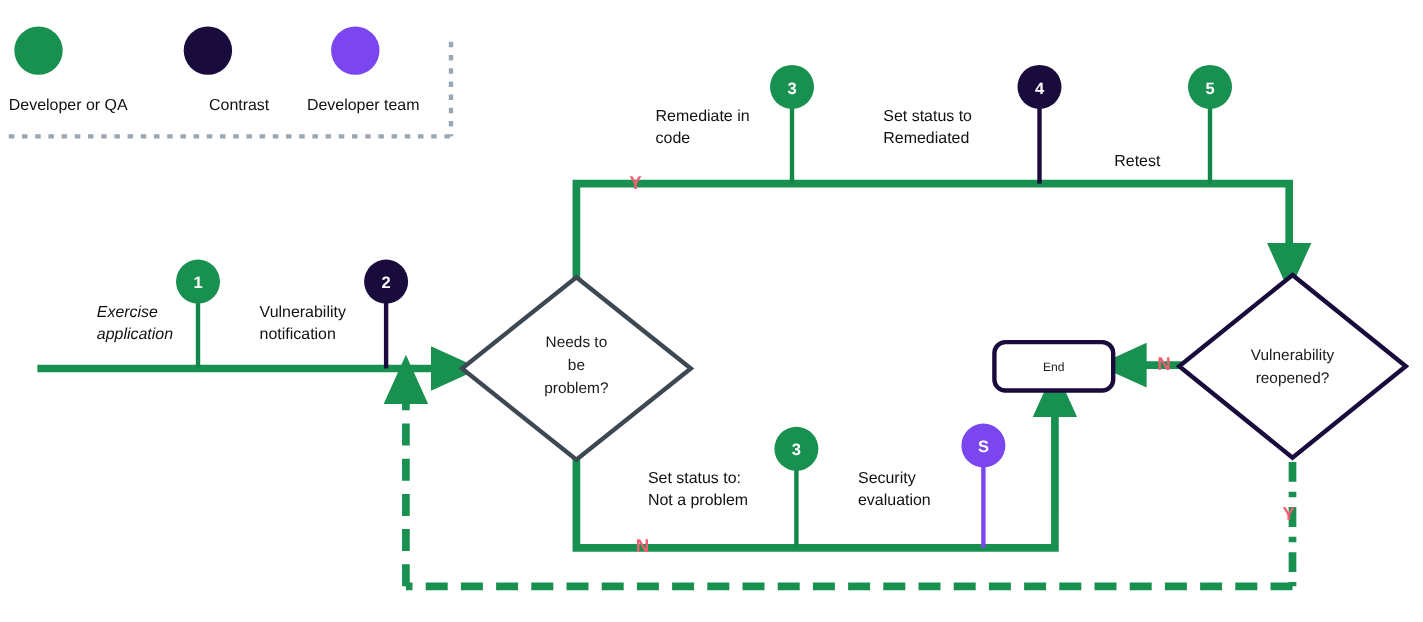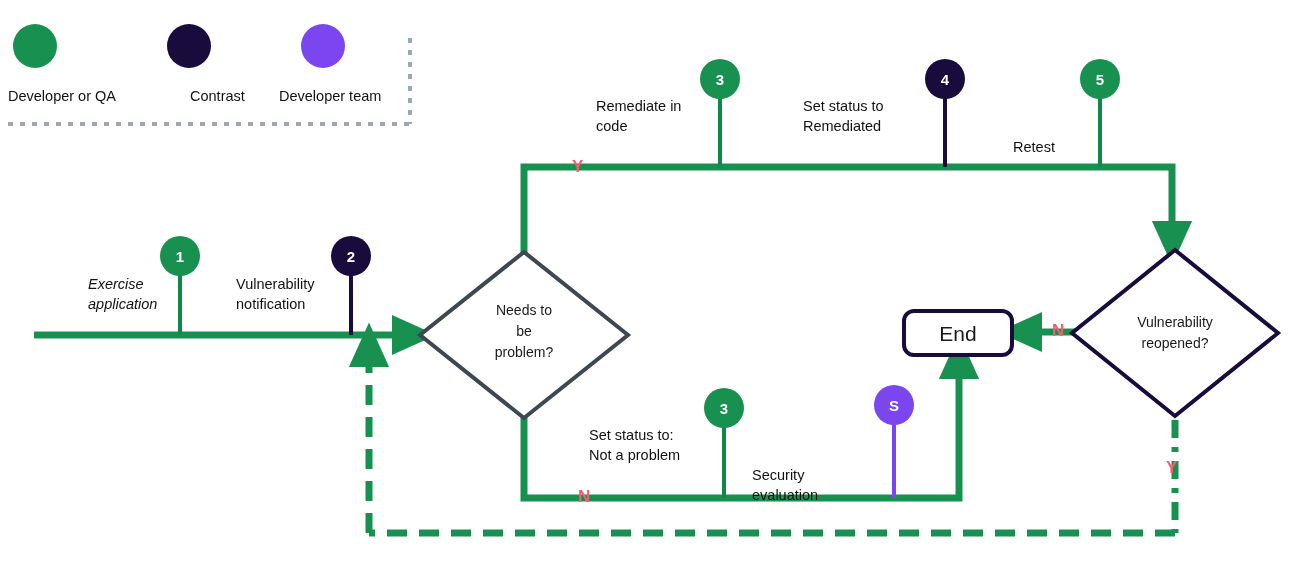--- a/index.html
+++ b/index.html
@@ -50,21 +50,21 @@
     fill: #ffffff;
   }
   .yn {
     position: absolute;
     font-size: 17px;
     font-weight: 700;
     color: #f45d72;
     white-space: pre;
   }
   .end-label {
-    font-size: 21px;
+    font-size: 11px;
     color: #1a1a1a;
   }
 </style>
 </head>
 <body>
 
 <div id="canvas">
 
   <svg class="layer" aria-hidden="true">
 
@@ -164,16 +164,16 @@
 application</div>
   <div class="txt" style="left:236px; top:274px;">Vulnerability
 notification</div>
   <div class="txt" style="left:596px; top:96px;">Remediate in
 code</div>
   <div class="txt" style="left:803px; top:96px;">Set status to
 Remediated</div>
   <div class="txt" style="left:1013px; top:105px;margin-top:32px;">Retest</div>
   <div class="txt" style="left:589px; top:425px;">Set status to:
 Not a problem</div>
-  <div class="txt" style="left:752px; top:425px;margin-top:40px;">Security
+  <div class="txt" style="left:780px; top:425px;">Security
 evaluation</div>
 
 </div>
 
 </body></html>

